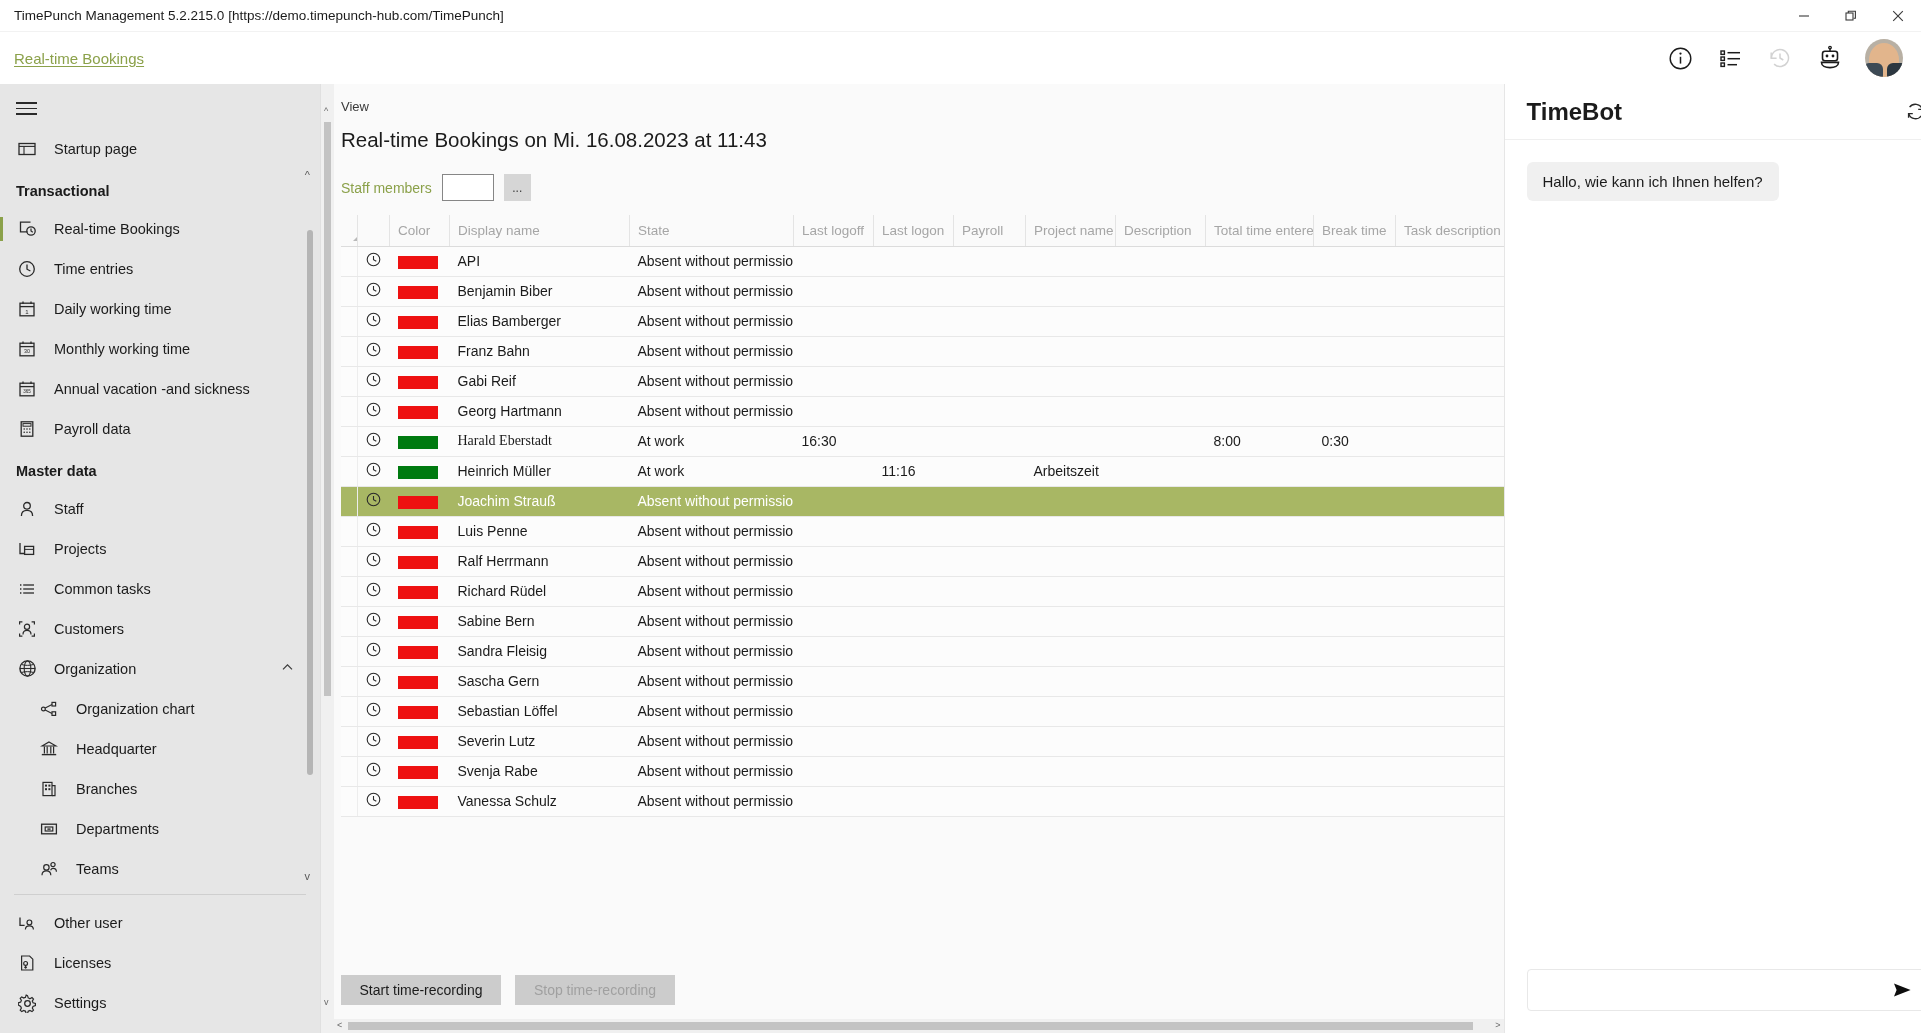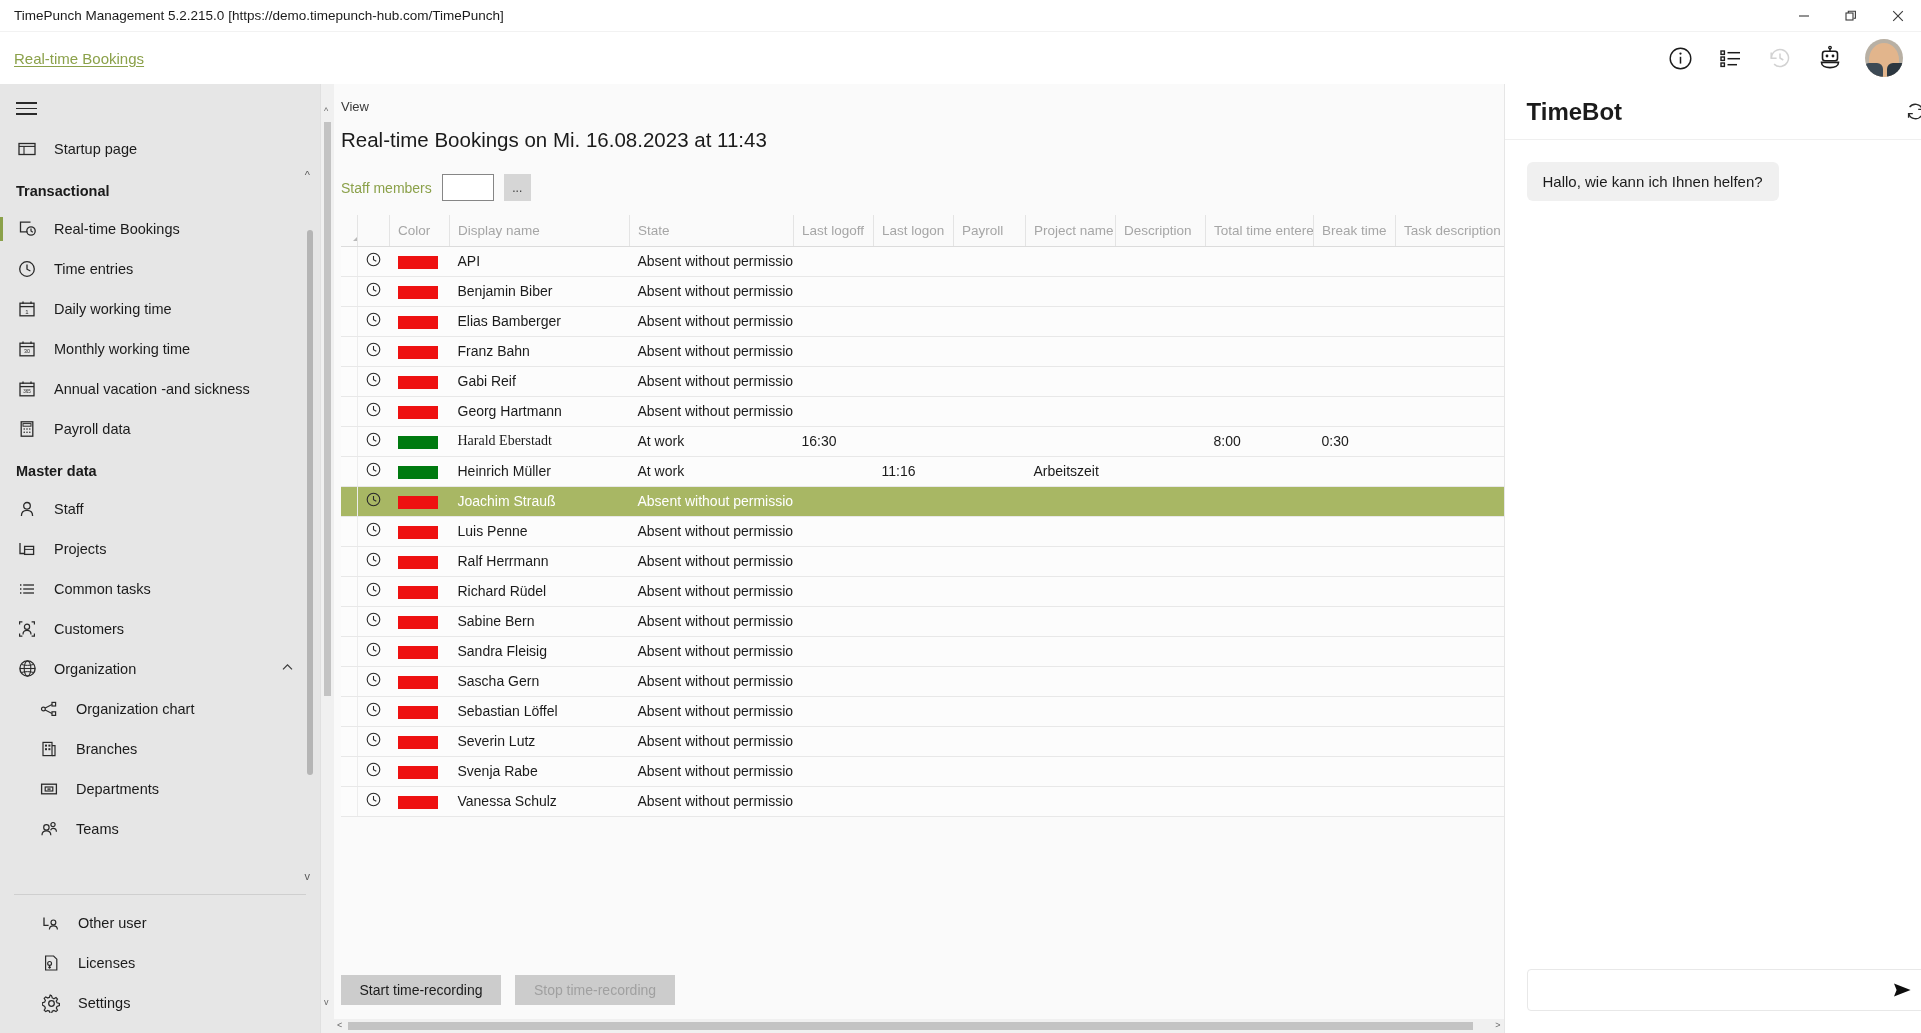--- a/index.html
+++ b/index.html
@@ -102,21 +102,21 @@
   .nav-item.active::before {
     content: ""; position: absolute; left: 0; top: 8px; bottom: 8px;
     width: 3px; background: #8ba14a;
   }
   .nav-group {
     font-size: 14.5px; font-weight: bold; color: #1b1b1b;
     padding: 14px 0 10px 16px;
   }
   .nav-item .chev { margin-left: auto; margin-right: 26px; color: #3a3a3a; }
   .nav-sep { height: 1px; background: #cfcfcf; margin: 8px 14px; }
-  .nav-bottom { padding-bottom: 10px; margin-left: 24px; }
+  .nav-bottom { padding-bottom: 10px; }
   .sb-track {
     position: absolute; right: 6px; top: 46px; bottom: 0; width: 8px;
   }
   .sb-thumb {
     position: absolute; left: 1px; top: 55px; width: 6px; height: 545px;
     background: #b5b5b5; border-radius: 3px;
   }
   .sb-arrow {
     position: absolute; right: 4px; font-size: 11px; color: #5a5a5a;
   }
@@ -495,20 +495,33 @@
               <circle cx="3.4" cy="9" r="1.9" fill="none" stroke="currentColor" stroke-width="1.2"></circle>
               <rect x="12" y="2.4" width="3.6" height="3.6" fill="none" stroke="currentColor" stroke-width="1.2"></rect>
               <rect x="12" y="11.8" width="3.6" height="3.6" fill="none" stroke="currentColor" stroke-width="1.2"></rect>
               <line x1="5.2" y1="8" x2="12" y2="4.4" stroke="currentColor" stroke-width="1.1"></line>
               <line x1="5.2" y1="10" x2="12" y2="13.6" stroke="currentColor" stroke-width="1.1"></line>
             </svg>
         </span>
         <span>Organization chart</span>
       </div>
 
+      <div class="nav-item sub">
+        <span class="ico">
+          <svg width="18" height="18" viewBox="0 0 18 18">
+              <polygon points="9,2 16,6 2,6" fill="none" stroke="currentColor" stroke-width="1.2"></polygon>
+              <line x1="4.4" y1="6.6" x2="4.4" y2="13.4" stroke="currentColor" stroke-width="1.2"></line>
+              <line x1="7.2" y1="6.6" x2="7.2" y2="13.4" stroke="currentColor" stroke-width="1.2"></line>
+              <line x1="10.8" y1="6.6" x2="10.8" y2="13.4" stroke="currentColor" stroke-width="1.2"></line>
+              <line x1="13.6" y1="6.6" x2="13.6" y2="13.4" stroke="currentColor" stroke-width="1.2"></line>
+              <line x1="1.8" y1="14.6" x2="16.2" y2="14.6" stroke="currentColor" stroke-width="1.4"></line>
+            </svg>
+        </span>
+        <span>Headquarter</span>
+      </div>
 
       <div class="nav-item sub">
         <span class="ico">
           <svg width="18" height="18" viewBox="0 0 18 18">
               <rect x="3" y="2.4" width="9" height="13.2" fill="none" stroke="currentColor" stroke-width="1.2"></rect>
               <path d="M12 5.6h3v10h-3" fill="none" stroke="currentColor" stroke-width="1.2"></path>
               <rect x="5" y="4.6" width="2" height="2" fill="currentColor"></rect>
               <rect x="8.4" y="4.6" width="2" height="2" fill="currentColor"></rect>
               <rect x="5" y="8.2" width="2" height="2" fill="currentColor"></rect>
               <rect x="8.4" y="8.2" width="2" height="2" fill="currentColor"></rect>

